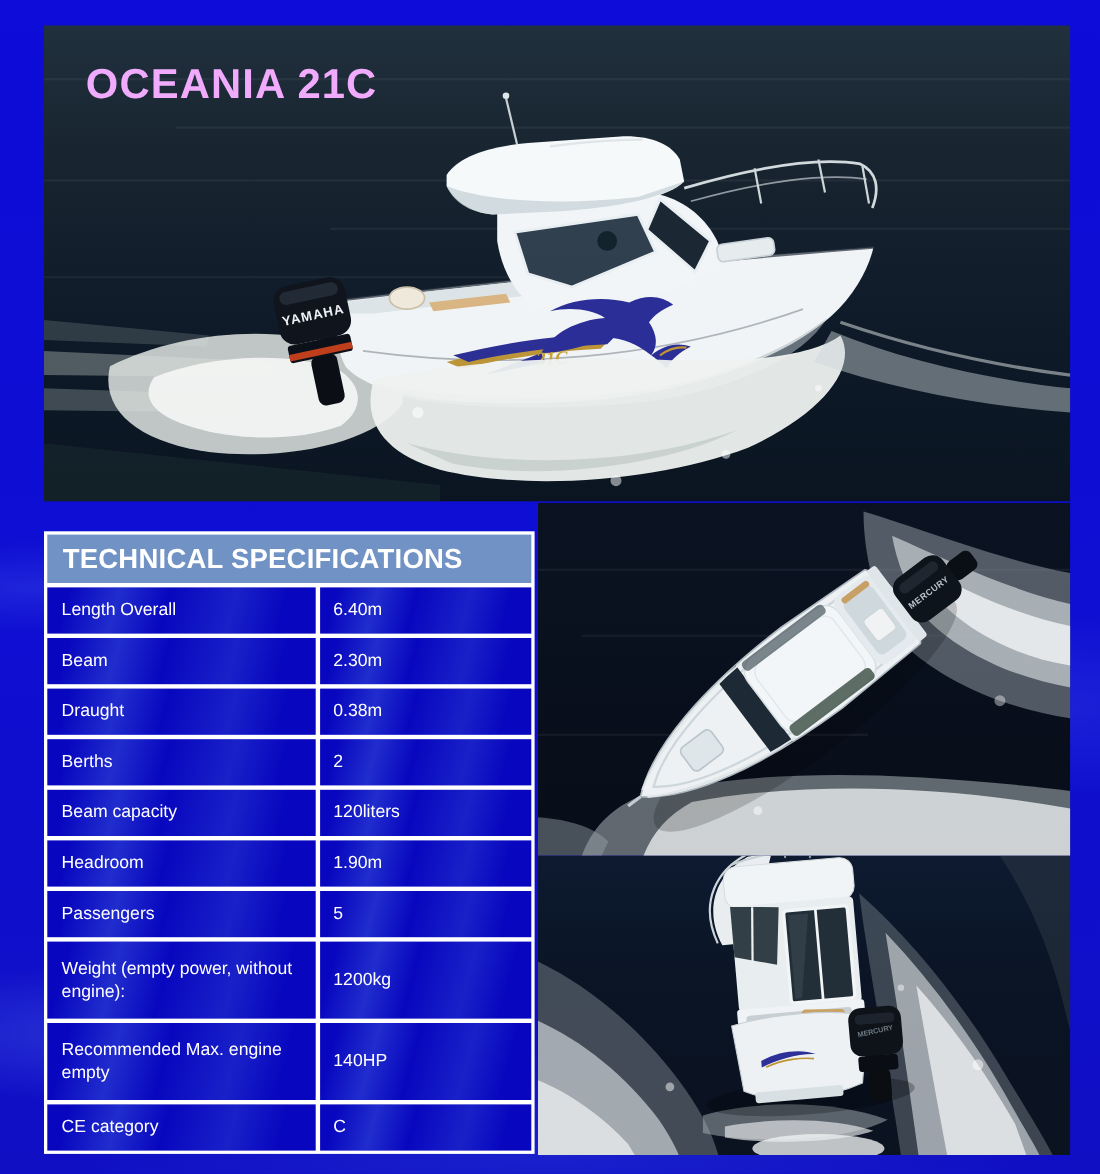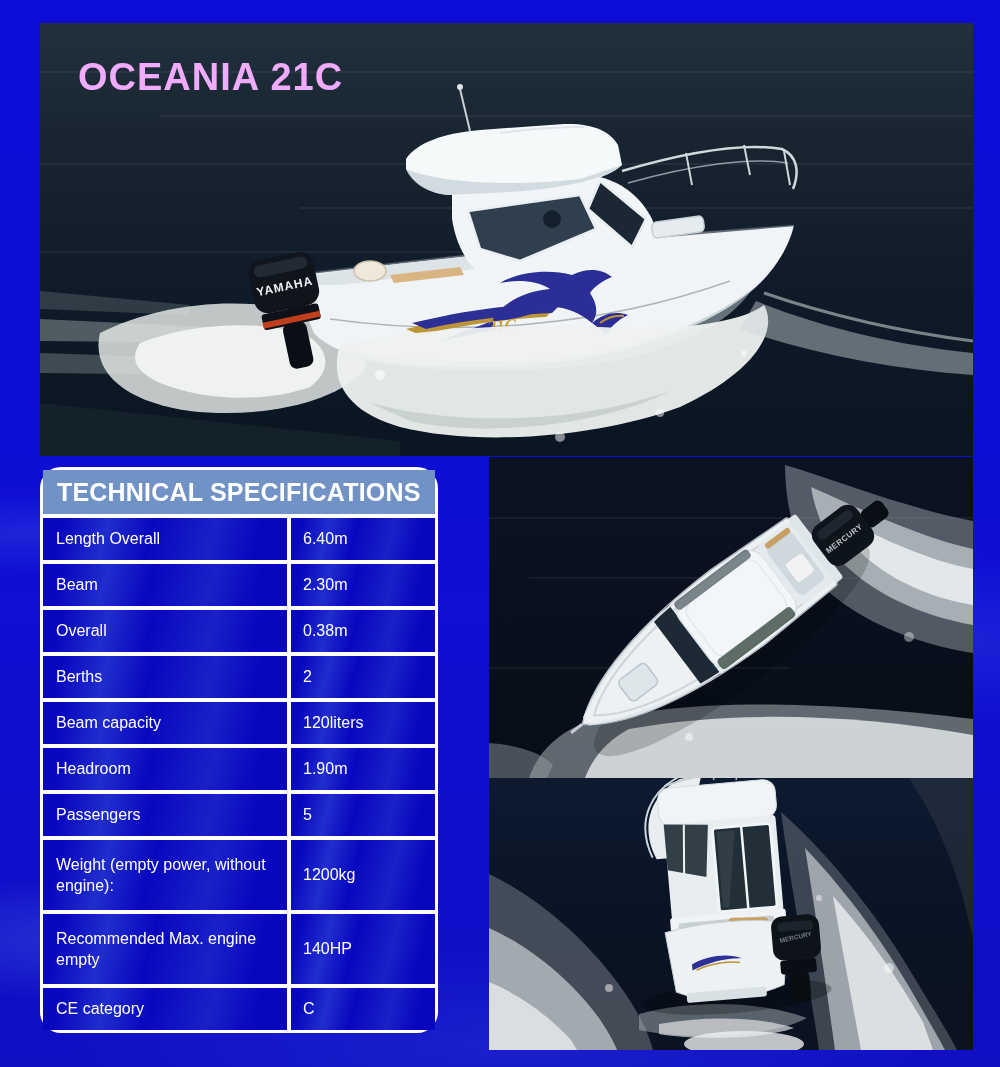--- a/index.html
+++ b/index.html
@@ -18,22 +18,22 @@
   .photo svg{display:block;}
   #hero{left:40px;top:23px;width:933px;height:433px;}
   #aerial{left:489px;top:457px;width:484px;height:321px;}
   #stern{left:489px;top:778px;width:484px;height:272px;}
   .hero-title{
     position:absolute;left:38px;top:34px;line-height:1.1;
     color:#f0abfc;font-size:38px;font-weight:700;letter-spacing:1px;white-space:nowrap;
   }
   
   .spec{
-    position:absolute;left:40px;top:467px;width:398px;box-sizing:border-box;
-    background:#ffffff;padding:3px;display:grid;grid-template-columns:244px 1fr;gap:4px;border-radius:21px;
+    position:absolute;left:40px;top:483px;width:446px;box-sizing:border-box;
+    background:#ffffff;padding:3px;display:grid;grid-template-columns:244px 1fr;gap:4px;
   }
   .spec-header{
     grid-column:1 / -1;height:44px;background:#7092c4;color:#ffffff;
     display:flex;align-items:center;padding-left:14px;
     font-size:25px;font-weight:700;letter-spacing:.2px;white-space:nowrap;
   }
   .cell{
     background-color:#0807bf;color:#ffffff;font-size:16px;line-height:1.32;
     display:flex;align-items:center;box-sizing:border-box;min-height:42px;
     padding:4px 8px 4px 13px;
@@ -141,21 +141,21 @@
 
 <div class="spec">
   <div class="spec-header">TECHNICAL SPECIFICATIONS</div>
 
   <div class="cell label">Length Overall</div>
   <div class="cell value">6.40m</div>
 
   <div class="cell label">Beam</div>
   <div class="cell value">2.30m</div>
 
-  <div class="cell label">Overall</div>
+  <div class="cell label">Draught</div>
   <div class="cell value">0.38m</div>
 
   <div class="cell label">Berths</div>
   <div class="cell value">2</div>
 
   <div class="cell label">Beam capacity</div>
   <div class="cell value">120liters</div>
 
   <div class="cell label">Headroom</div>
   <div class="cell value">1.90m</div>

